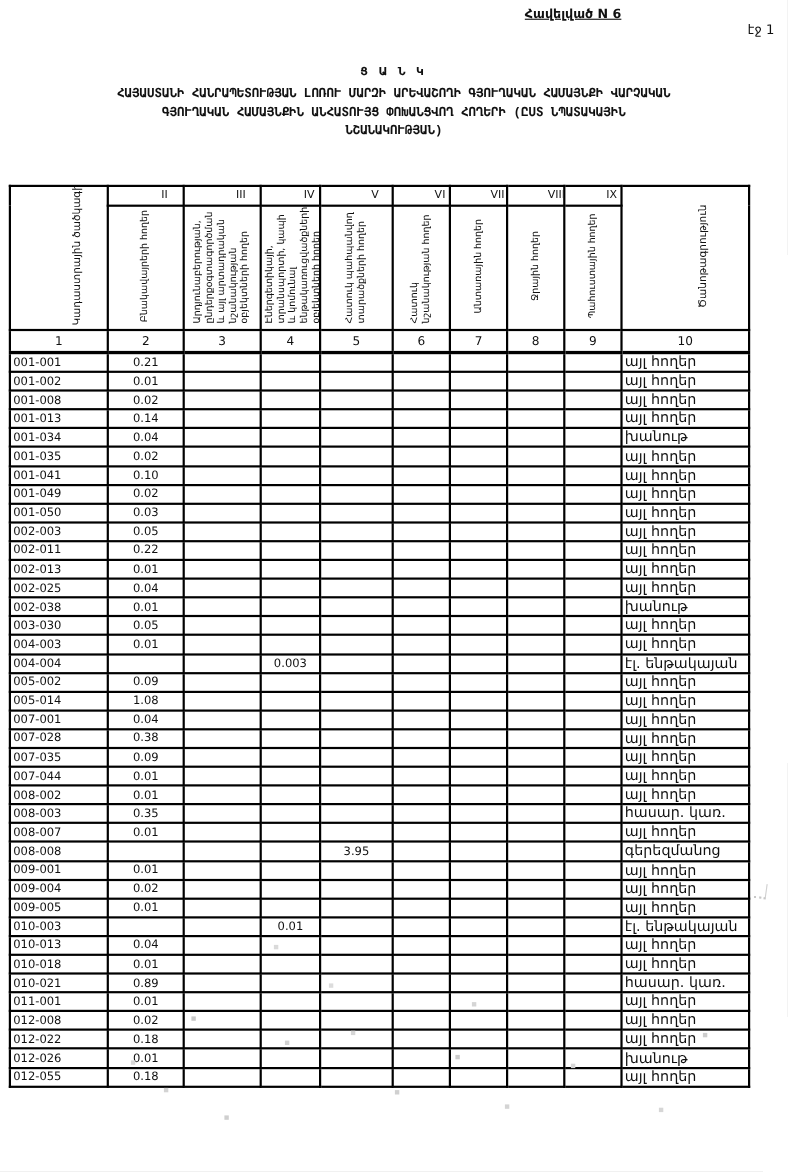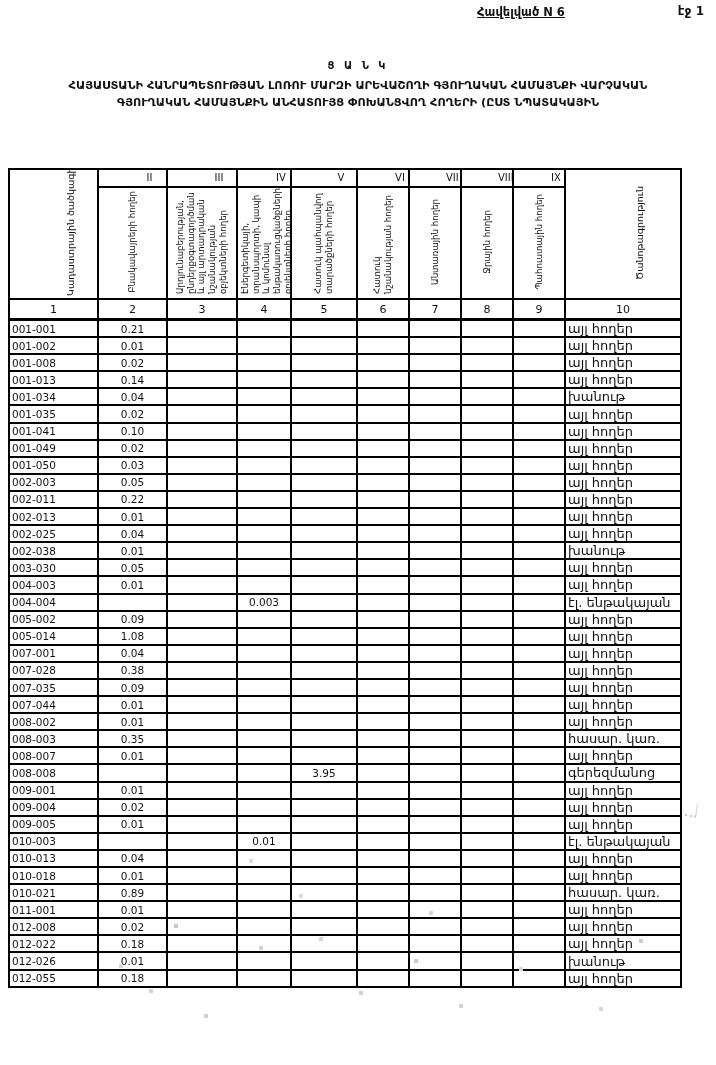--- a/index.html
+++ b/index.html
@@ -10,30 +10,30 @@
     font-family:"DejaVu Sans",sans-serif;
     color:#111;
     overflow:hidden;
   }
   
   .doc-header{
     position:absolute;left:360px;top:5px;width:322px;
     text-align:center;font-weight:bold;font-size:11.5px;line-height:1.25;text-decoration:underline;
   }
   .page-num{
-    position:absolute;right:12px;top:4px;
-    font-weight:bold;font-size:12px;margin-left:48px;
+    position:absolute;right:12px;top:20px;
+    font-weight:normal;font-size:12px;margin-left:48px;
   }
   .doc-caption{
     position:absolute;left:0;top:60px;width:100%;
     text-align:center;font-weight:bold;font-size:10px;letter-spacing:3px;
   }
   .doc-title{
     position:absolute;left:4px;top:78px;width:708px;
-    text-align:center;font-weight:bold;font-size:11.3px;line-height:1.5;
+    text-align:center;font-weight:bold;font-size:11.3px;line-height:1.5;font-family:Liberation Mono, monospace;
   }
   
   table.land{
     position:absolute;left:8px;top:168px;
     border-collapse:collapse;table-layout:fixed;
     width:672px;
     font-size:10.5px;
   }
   table.land th,table.land td{
     border:2px solid #000;
@@ -83,20 +83,21 @@
 
   <div class="doc-header">
     <div>Հավելված N 6</div>
   </div>
 
   <div class="doc-caption">Ց Ա Ն Կ</div>
 
   <div class="doc-title">
     <div>ՀԱՅԱՍՏԱՆԻ ՀԱՆՐԱՊԵՏՈՒԹՅԱՆ ԼՈՌՈՒ ՄԱՐԶԻ ԱՐԵՎԱՇՈՂԻ ԳՅՈՒՂԱԿԱՆ ՀԱՄԱՅՆՔԻ ՎԱՐՉԱԿԱՆ</div>
     <div>ԳՅՈՒՂԱԿԱՆ ՀԱՄԱՅՆՔԻՆ ԱՆՀԱՏՈՒՅՑ ՓՈԽԱՆՑՎՈՂ ՀՈՂԵՐԻ (ԸՍՏ ՆՊԱՏԱԿԱՅԻՆ</div>
+    <div>ՆՇԱՆԱԿՈՒԹՅԱՆ)</div>
   </div>
 
   <table class="land">
     <colgroup>
       <col style="width:89px">
         <col style="width:69px">
         <col style="width:70px">
       <col style="width:54px">
         <col style="width:66px">
         <col style="width:52px">

